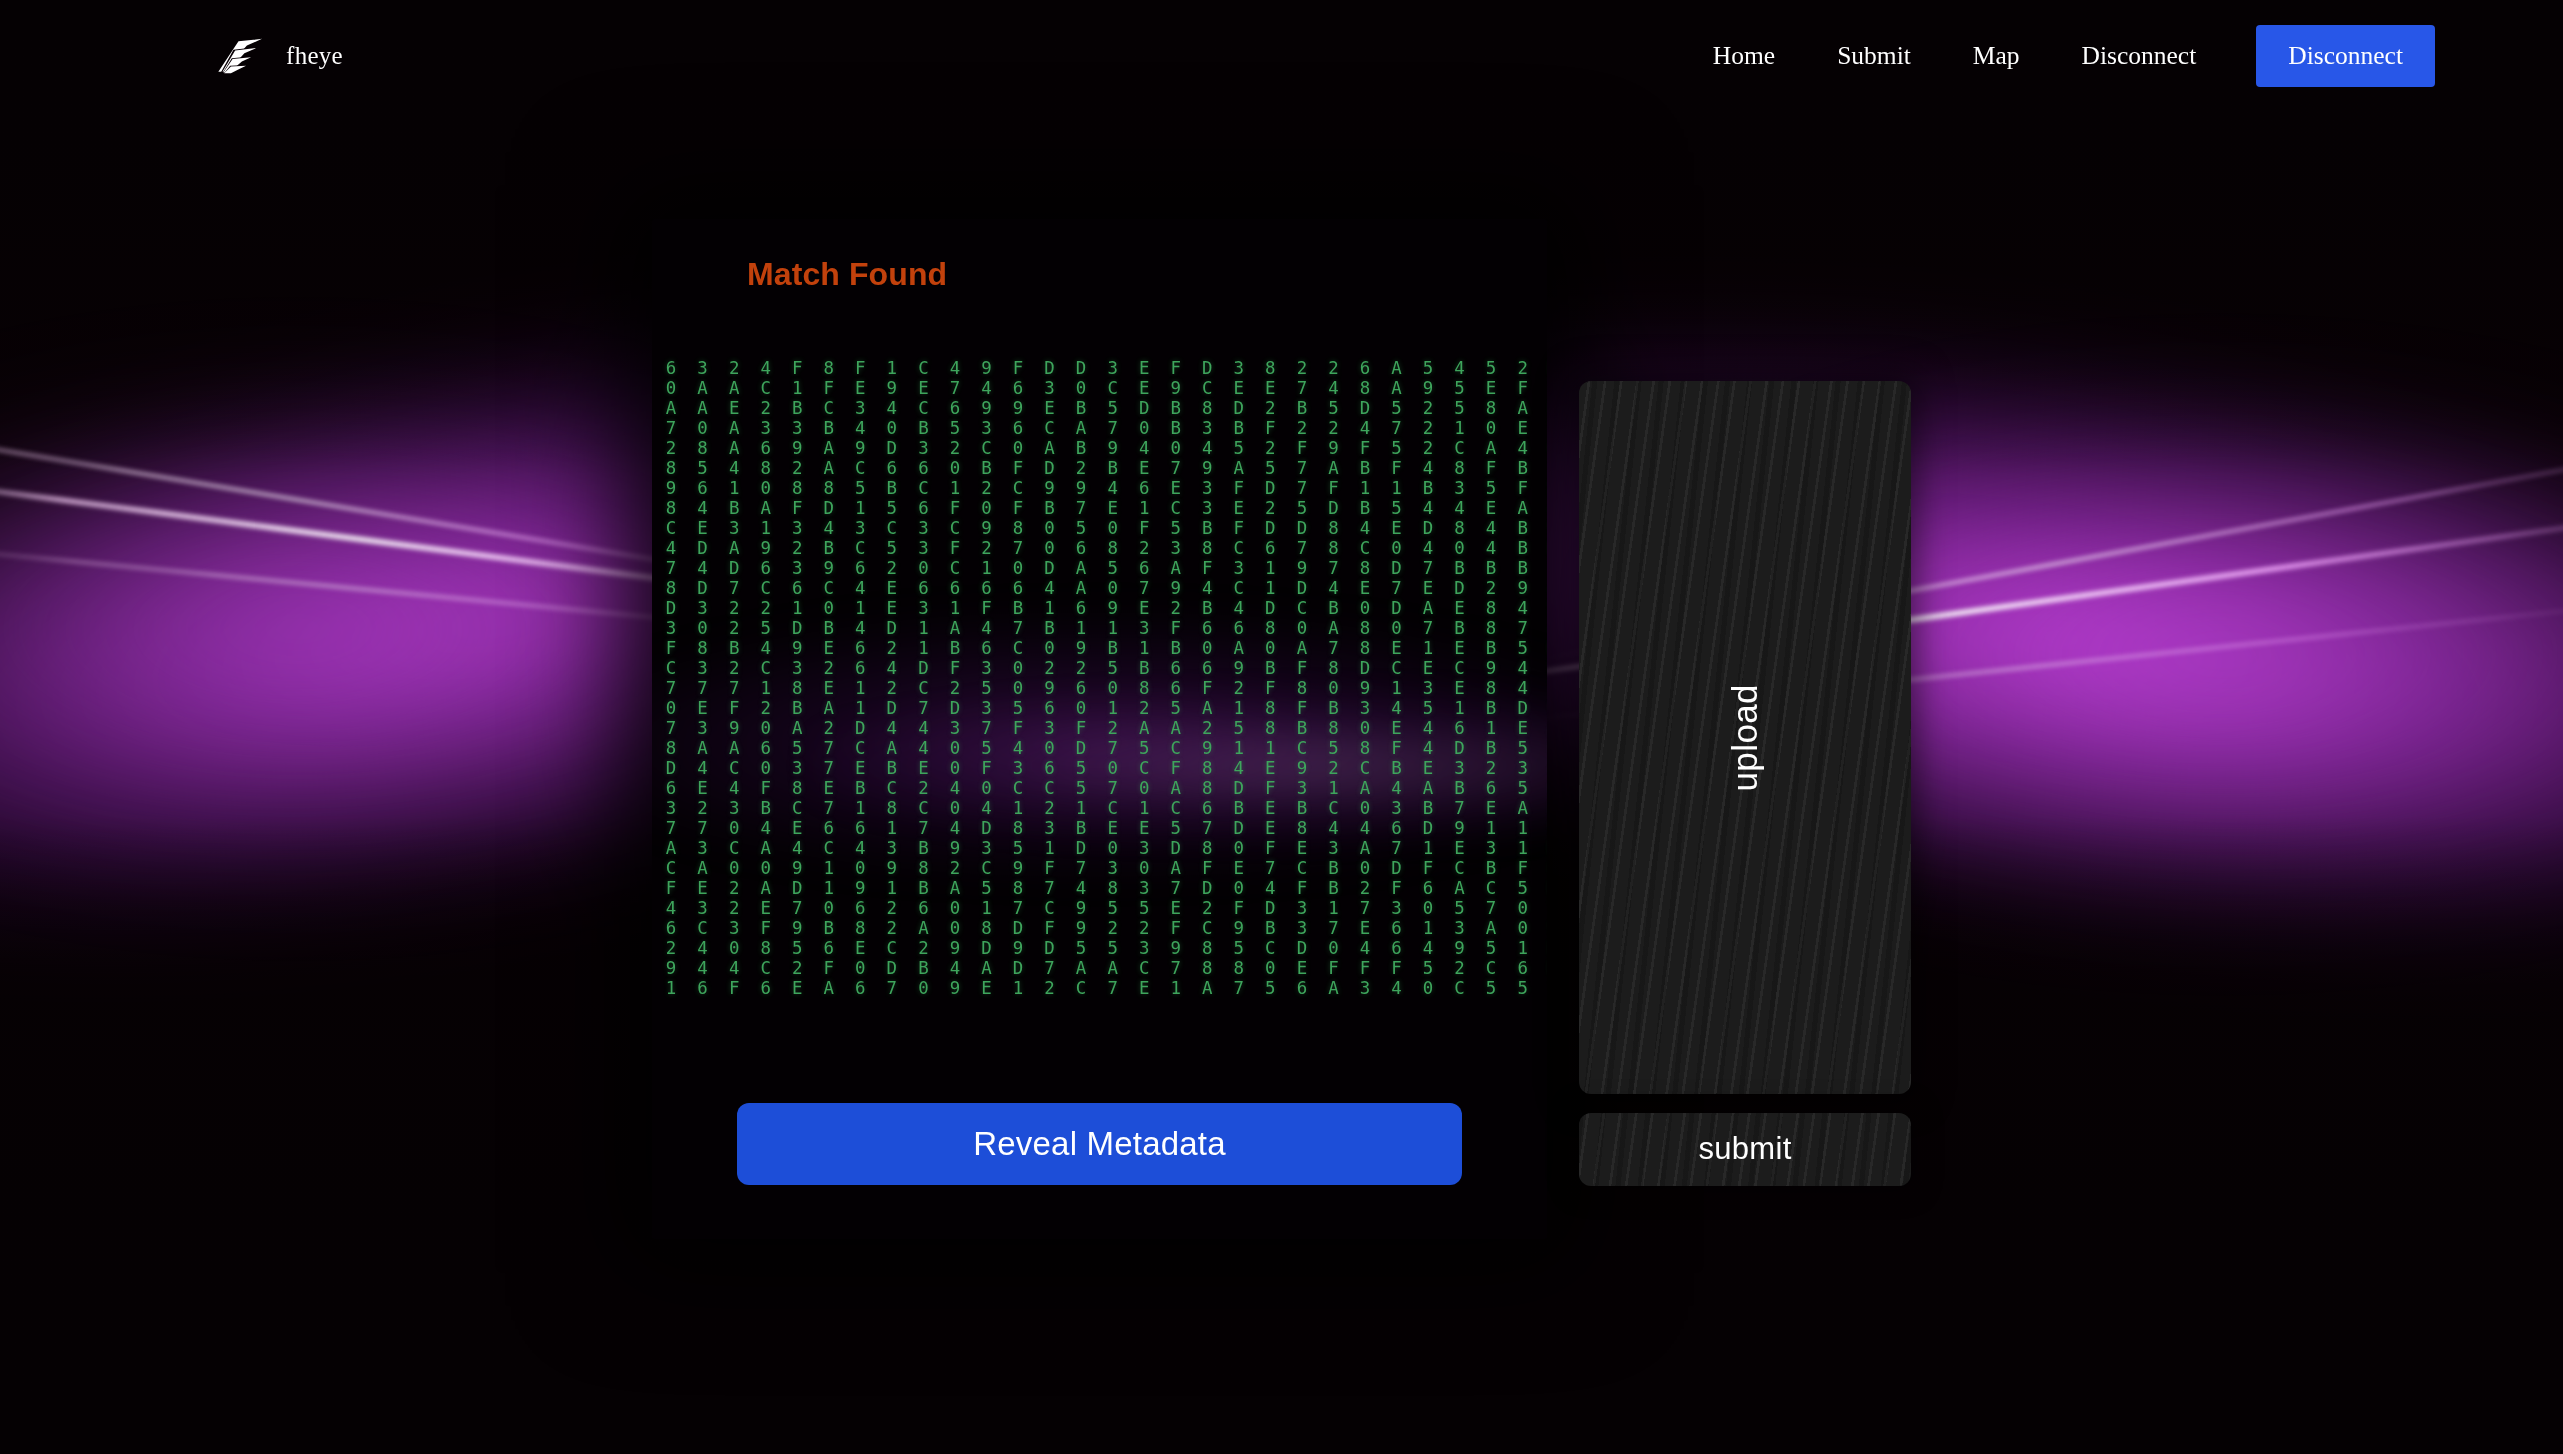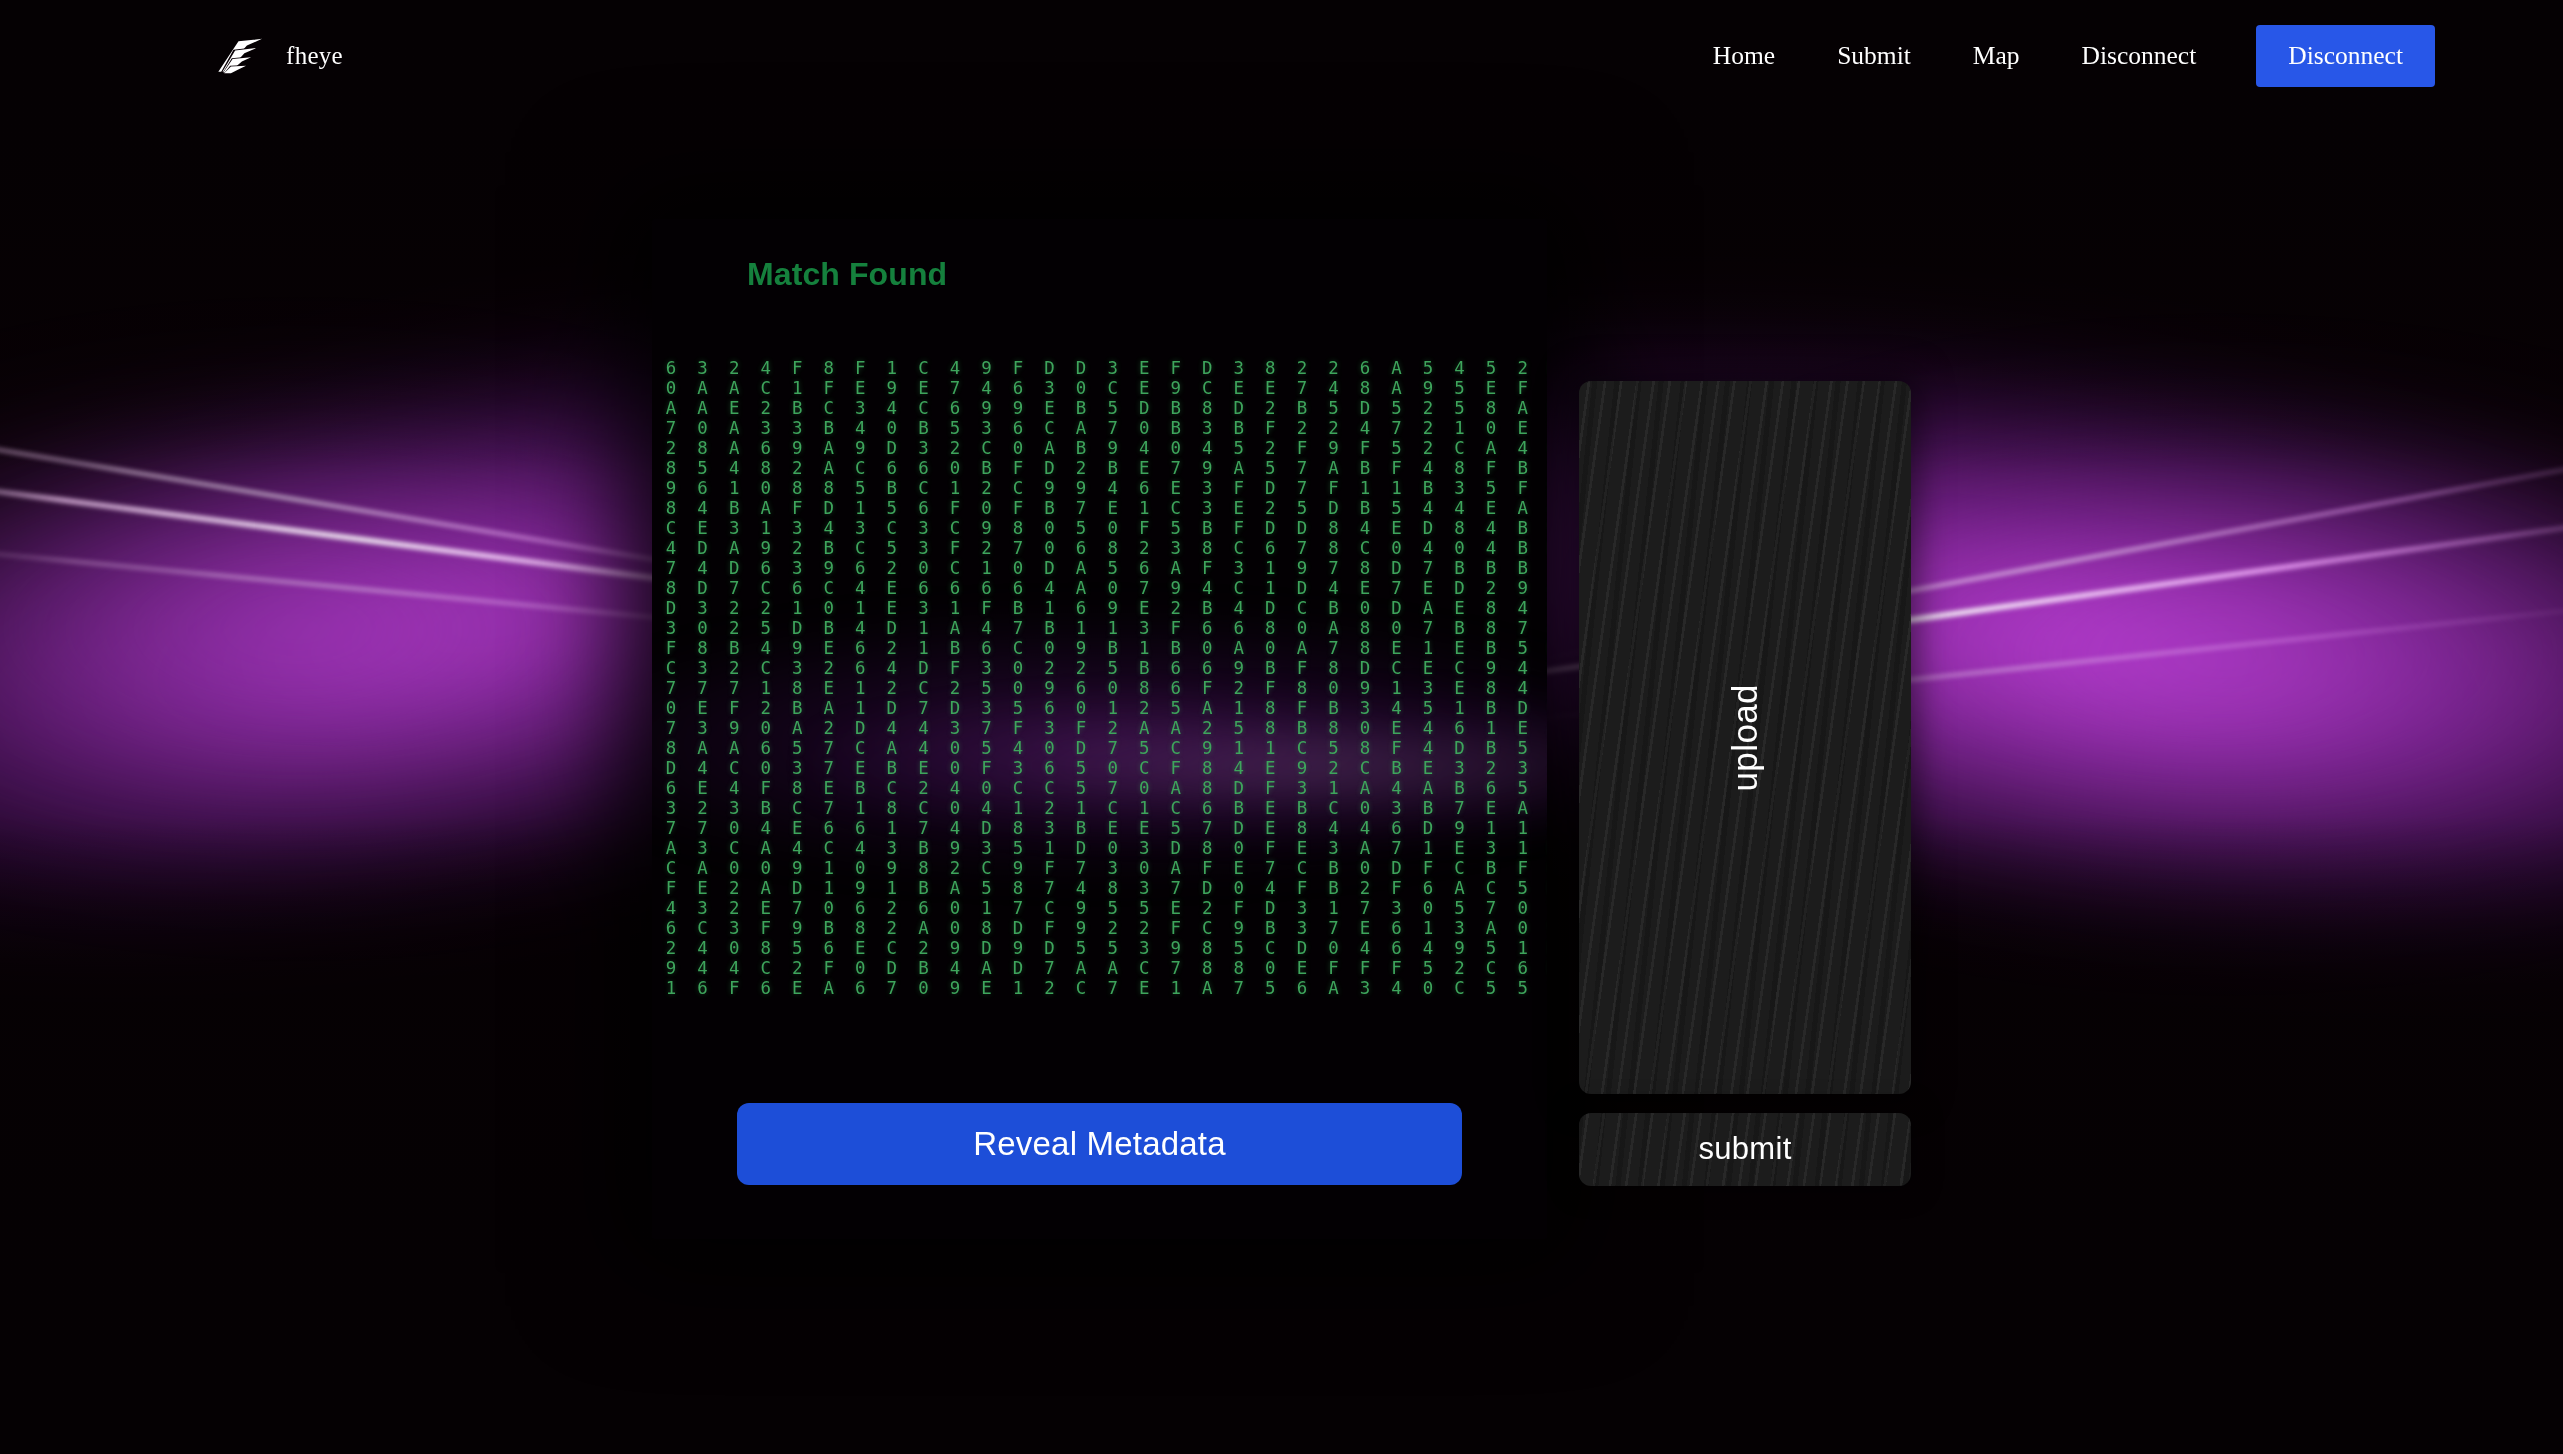--- a/index.html
+++ b/index.html
@@ -135,21 +135,21 @@
   #result-panel {
     position:relative;
     width:895px; height:1020px;
     background:#030003;
     border-radius:1.7px;
     overflow:hidden;
     display:flex; flex-direction:column;
     box-shadow:0 0 102px 34px rgba(0,0,0,.85);
   }
   #panel-title {
-    color:#15803d;
+    color:#c2410c;
     font-size:32px;
     padding:37px 0 0 95px;
     letter-spacing:0.1px;
   }
   #hash-viewport {
     position:relative;
     flex:1 1 auto;
     display:flex; align-items:center; justify-content:center;
     overflow:hidden;
   }

